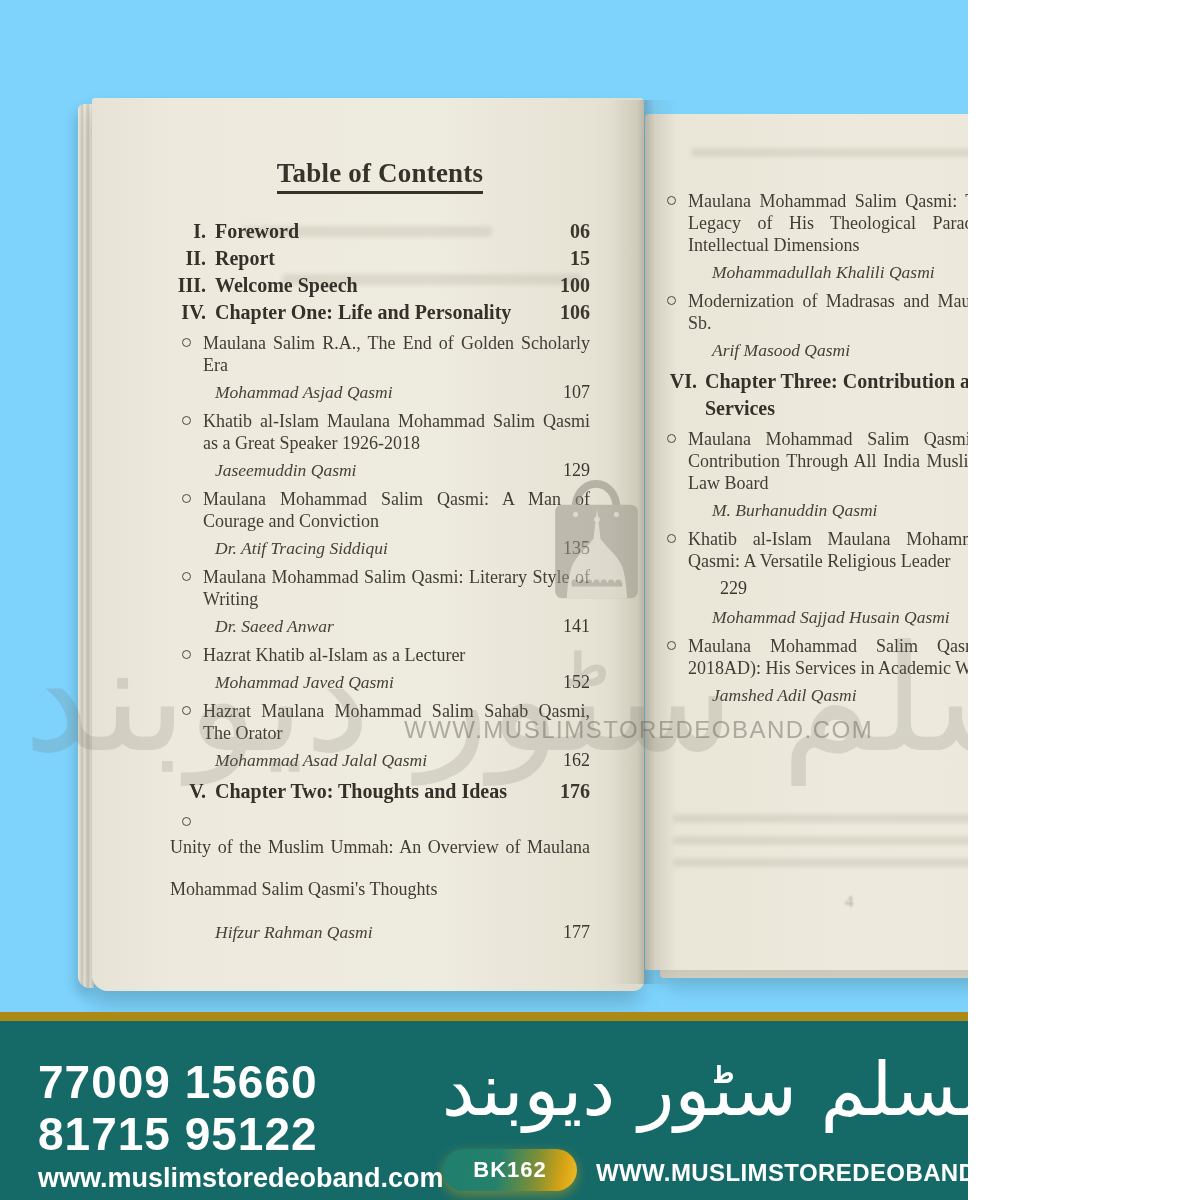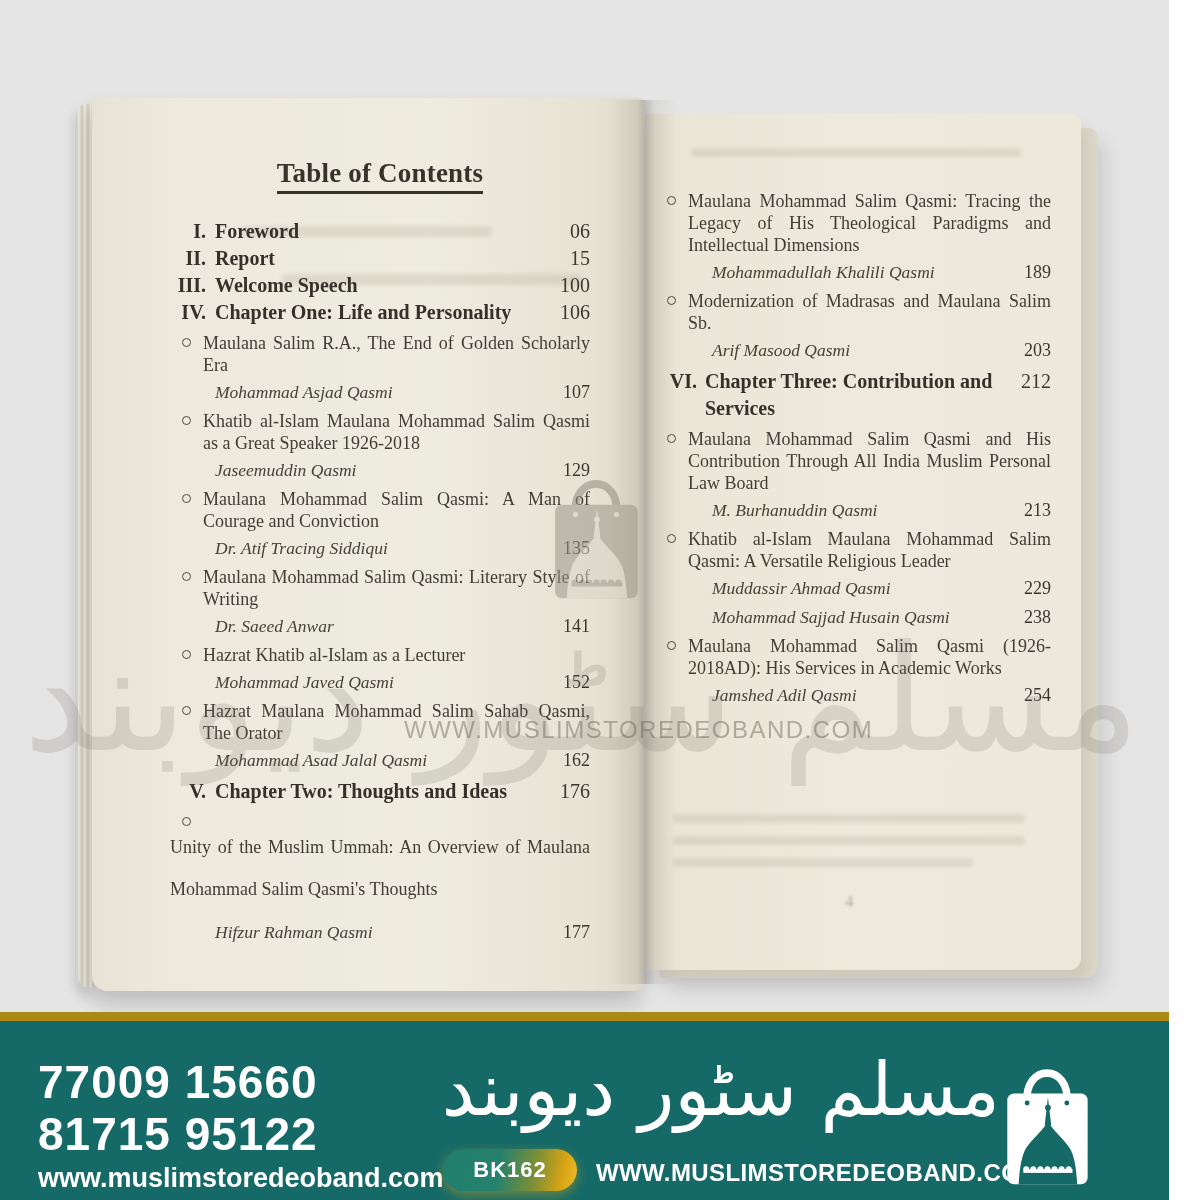--- a/index.html
+++ b/index.html
@@ -3,21 +3,21 @@
 <meta charset="utf-8">
 <style>
   :root{
     --teal:#156a68;
     --gold:#ab8a15;
     --page:#eae7da;
     --ink:#3f3b33;
   }
   *{margin:0;padding:0;box-sizing:border-box;}
   body{background:#ffffff;font-family:"Liberation Sans","DejaVu Sans",sans-serif;}
-  .stage{position:relative;width:1169px;height:1200px;background:#e5e5e5;overflow:hidden;}
+  .stage{position:relative;width:968px;height:1200px;background:#7dd3fc;overflow:hidden;}
 
   
   .page{position:absolute;z-index:1;}
   .left-page{
     left:92px;top:98px;width:552px;height:893px;
     background:linear-gradient(to right,#e6e3d6 0%,#edeadd 14%,#eeebdf 62%,#e6e3d5 90%,#ddd9c9 100%);
     border-radius:3px 4px 10px 16px;
     box-shadow:-6px 10px 18px rgba(0,0,0,0.10), 0 16px 22px rgba(0,0,0,0.08);
   }
   .left-stack{
@@ -47,21 +47,21 @@
   .toc-left{left:78px;top:60px;width:420px;}
   .toc-right{left:22px;top:70px;width:384px;}
   .page-title-wrap{text-align:center;margin-bottom:24px;}
   .page-title{
     display:inline-block;font-size:27px;font-weight:700;color:#37332b;
     border-bottom:3px solid #37332b;padding-bottom:2px;letter-spacing:0.2px;
   }
   .toc-section{display:flex;align-items:baseline;line-height:27px;font-size:20px;}
   .toc-section .numeral{width:36px;text-align:right;margin-right:9px;font-weight:700;color:#35312a;flex:none;}
   .toc-section .sec-title{flex:1;font-weight:700;color:#35312a;}
-  .toc-section .pg{margin-left:8px;font-weight:400;color:#3b372f;text-align:center;}
+  .toc-section .pg{margin-left:8px;font-weight:700;color:#3b372f;text-align:center;}
   .toc-topic{margin:6px 0 7px;}
   .topic-line{display:flex;line-height:22px;font-size:18px;}
   .topic-line .bullet{
     flex:none;width:9px;height:9px;border:1.4px solid #4c4840;border-radius:50%;
     margin:6px 12px 0 12px;
   }
   .topic-text{flex:1;text-align:justify;color:#413d35;}
   .author-line{display:flex;align-items:flex-start;margin:5px 0 0 45px;line-height:22px;font-size:17.5px;}
   .author-line .author{flex:1;font-style:italic;color:#46423a;}
   .author-line .pg{margin-left:8px;color:#3b372f;font-size:18px;}
@@ -275,21 +275,20 @@
               <span class="author">M. Burhanuddin Qasmi</span>
               <span class="pg">213</span>
             </div>
           </div>
           <div class="toc-topic">
             <div class="topic-line">
               <span class="bullet"></span>
               <span class="topic-text">Khatib al-Islam Maulana Mohammad Salim Qasmi: A Versatile Religious Leader</span>
             </div>
             <div class="author-line">
-              <span class="author">Muddassir Ahmad Qasmi</span>
               <span class="pg">229</span>
             </div>
           </div>
           <div class="toc-topic">
             <div class="author-line">
               <span class="author">Mohammad Sajjad Husain Qasmi</span>
               <span class="pg">238</span>
             </div>
           </div>
           <div class="toc-topic">

